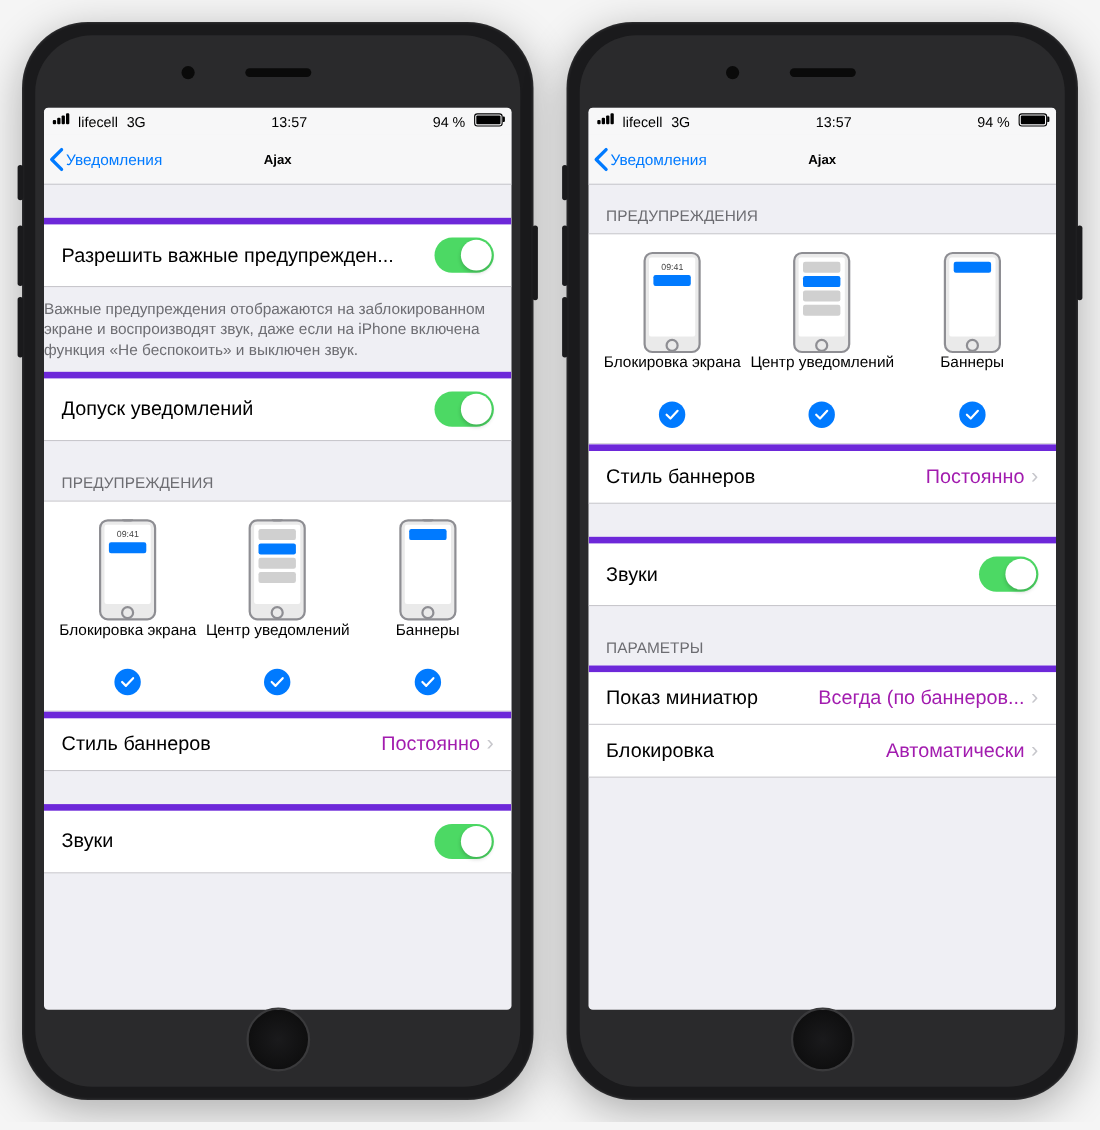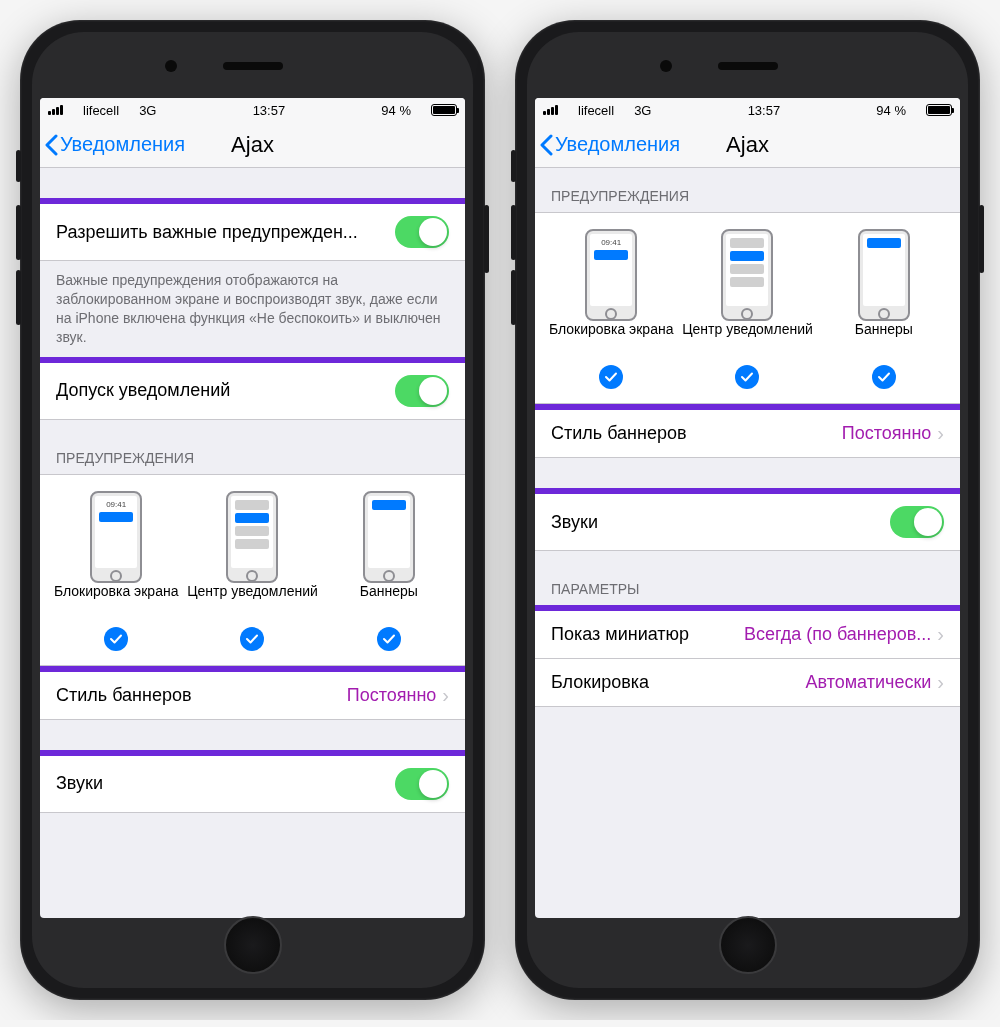--- a/index.html
+++ b/index.html
@@ -9,41 +9,41 @@
 .screen{width:100%;height:820px;background:#efeff4;border-radius:4px;overflow:hidden;margin-top:58px;position:relative}
 .speaker{width:60px;height:8px;background:#0a0a0a;border-radius:4px;position:absolute;top:30px;left:50%;transform:translateX(-50%)}
 .camera{width:12px;height:12px;background:#0a0a0a;border-radius:50%;position:absolute;top:28px;left:50%;transform:translateX(-88px)}
 .home-btn{width:58px;height:58px;border:2px solid #3a3a3c;border-radius:50%;position:absolute;bottom:14px;left:50%;transform:translateX(-50%);background:radial-gradient(#1a1a1c,#0a0a0a)}
 .side-btn{position:absolute;background:#1a1a1c;border-radius:3px}
 .sb-left1{left:-4px;top:130px;width:5px;height:32px}
 .sb-left2{left:-4px;top:185px;width:5px;height:55px}
 .sb-left3{left:-4px;top:250px;width:5px;height:55px}
 .sb-right{right:-4px;top:185px;width:5px;height:68px}
 .status-bar{height:24px;background:#f7f7f8;display:flex;align-items:center;justify-content:space-between;padding:0 8px;font-size:13px;font-weight:500;color:#000}
-.status-left,.status-right{display:flex;align-items:center;gap:20px}
+.status-left,.status-right{display:flex;align-items:flex-start;gap:8px}
 .signal{display:flex;gap:1px;align-items:flex-end}
 .signal span{width:3px;background:#000;border-radius:1px}
 .signal span:nth-child(1){height:4px}.signal span:nth-child(2){height:6px}.signal span:nth-child(3){height:8px}.signal span:nth-child(4){height:10px}
 .battery{width:26px;height:12px;border:1px solid #000;border-radius:3px;position:relative;display:flex;align-items:center}
 .battery::after{content:'';width:2px;height:5px;background:#000;position:absolute;right:-3px;border-radius:0 1px 1px 0}
 .battery-fill{height:8px;width:90%;background:#000;margin:0 1px;border-radius:1px}
 .nav-bar{height:46px;background:#f7f7f8;border-bottom:1px solid #c8c7cc;display:flex;align-items:center;position:relative}
-.nav-back{display:flex;align-items:center;color:#007aff;font-size:20px;padding-left:4px}
+.nav-back{display:flex;align-items:center;color:#007aff;font-size:14px;padding-left:4px}
 .nav-back svg{margin-right:2px}
-.nav-title{position:absolute;left:50%;transform:translateX(-50%);font-size:22px;font-weight:400}
+.nav-title{position:absolute;left:50%;transform:translateX(-50%);font-size:12px;font-weight:700}
 .content{height:calc(100% - 70px);overflow-y:auto}
 .cell{background:#fff;border-top:6px solid #6d28d9;border-bottom:1px solid #c8c7cc;padding:12px 16px;display:flex;align-items:center;justify-content:space-between;min-height:48px}
 .cell+.cell{border-top:none}
 .cell-label{font-size:18px;color:#000;white-space:nowrap;overflow:hidden;text-overflow:ellipsis;flex:1;min-width:0}
 .cell-value{font-size:18px;color:#a21caf;margin-right:6px}
 .toggle{width:54px;height:32px;background:#4cd964;border-radius:16px;position:relative;flex-shrink:0}
 .toggle::after{content:'';width:28px;height:28px;background:#fff;border-radius:50%;position:absolute;top:2px;right:2px;box-shadow:0 2px 4px rgba(0,0,0,.2)}
 .section-header{padding:30px 16px 8px;font-size:14px;color:#6d6d72;text-transform:uppercase}
 .section-header:first-child{padding-top:20px}
-.footer-text{padding:10px 16px;font-size:14px;color:#6d6d72;line-height:1.35}
+.footer-text{padding:10px 0;font-size:14px;color:#6d6d72;line-height:1.35}
 .chevron{color:#c7c7cc;font-size:20px}
 .alert-types{background:#fff;border-top:1px solid #c8c7cc;border-bottom:1px solid #c8c7cc;padding:16px 0 14px}
 .alert-row{display:flex;justify-content:space-around;padding:0 8px}
 .alert-item{display:flex;flex-direction:column;align-items:center;flex:1}
 .phone-icon{width:52px;height:92px;border:2px solid #8e8e93;border-radius:8px;background:#eaeaea;display:flex;flex-direction:column;position:relative;padding:3px}
 .phone-icon::before{content:'';width:10px;height:2px;background:#8e8e93;position:absolute;top:-2px;left:50%;transform:translateX(-50%);border-radius:0 0 2px 2px}
 .phone-icon::after{content:'';width:8px;height:8px;border:2px solid #8e8e93;border-radius:50%;position:absolute;bottom:-1px;left:50%;transform:translateX(-50%);background:#eaeaea}
 .pi-screen{flex:1;background:#fff;border-radius:2px;margin-bottom:10px;padding:4px;display:flex;flex-direction:column;gap:3px;overflow:hidden}
 .pi-time{font-size:8px;color:#444;text-align:center}
 .pi-bar{height:10px;border-radius:2px}

